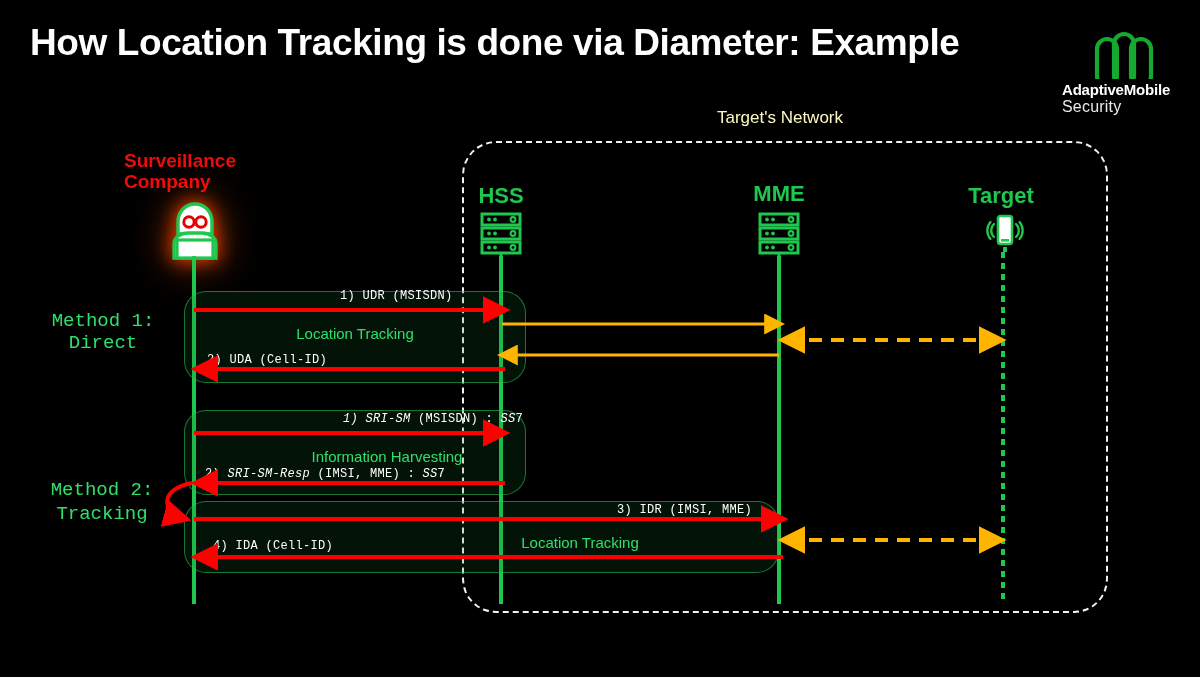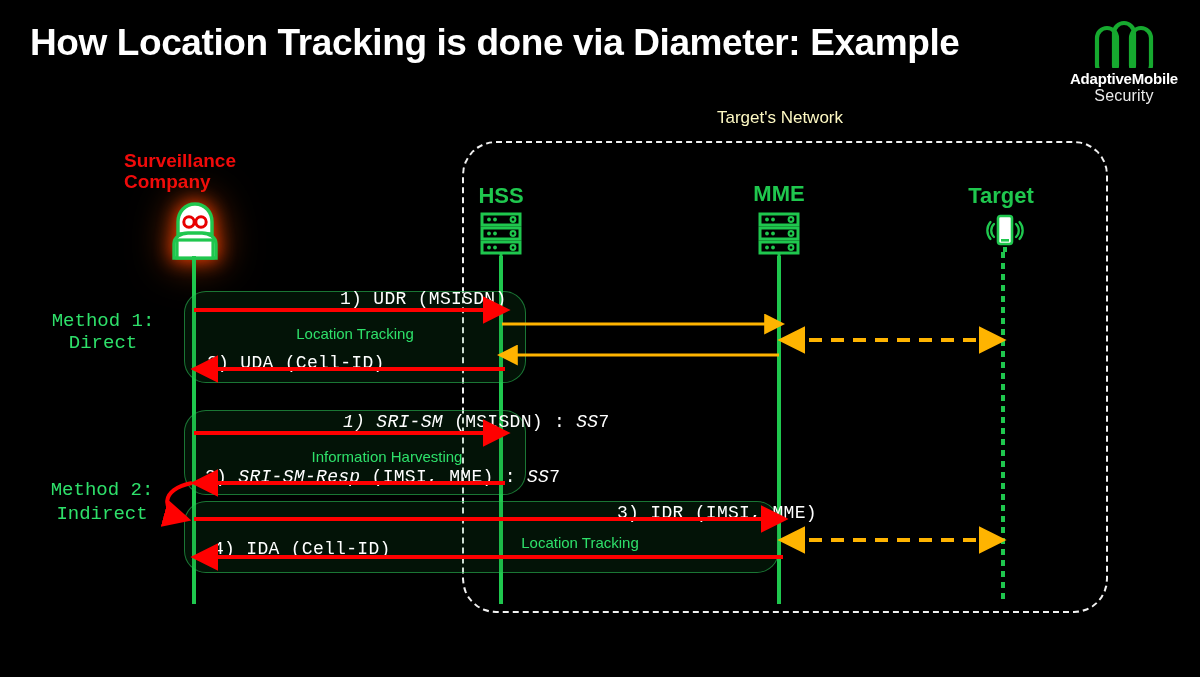--- a/index.html
+++ b/index.html
@@ -5,21 +5,21 @@
   html,body{margin:0;padding:0;background:#000;}
   body{width:1200px;height:677px;overflow:hidden;font-family:"Liberation Sans",sans-serif;}
   #stage{position:relative;width:1200px;height:677px;background:#000;padding-left:40px;}
 
   
   .title{
     position:absolute;left:30px;top:22px;
     font-size:37px;font-weight:bold;color:#ffffff;
     letter-spacing:-0.4px;white-space:nowrap;
   }
-  .logo-wrap{position:absolute;left:1062px;top:14px;width:124px;text-align:center;}
+  .logo-wrap{position:absolute;left:1062px;top:25px;width:124px;text-align:left;}
   .logo-mark{display:block;margin:0 auto;}
   .logo-t1{font-size:15px;font-weight:bold;color:#ffffff;letter-spacing:-0.2px;margin-top:2px;}
   .logo-t2{font-size:16px;color:#e9e9e9;letter-spacing:0.2px;line-height:1.15;}
 
   
   .net-label{
     position:absolute;left:620px;top:108px;width:320px;text-align:center;
     font-size:17px;color:#fef9c3;
   }
   .net-box{
@@ -73,21 +73,21 @@
   .phase-title{
     position:absolute;text-align:center;color:#2ee06a;font-size:15px;white-space:nowrap;
   }
   .pt1{left:184px;top:325px;width:342px;}
   .pt2{left:201px;top:448px;width:372px;}
   .pt3{left:380px;top:534px;width:400px;}
 
   
   .msg{
     position:absolute;font-family:"Liberation Mono",monospace;
-    font-size:18px;color:#ffffff;white-space:nowrap;letter-spacing:0.3px;text-align:center;
+    font-size:12px;color:#ffffff;white-space:nowrap;letter-spacing:0.3px;text-align:center;
   }
   .msg i{font-style:italic;}
   .m-udr{left:340px;top:289px;}
   .m-uda{left:207px;top:353px;}
   .m-sri{left:343px;top:412px;}
   .m-srir{left:205px;top:467px;}
   .m-idr{left:617px;top:503px;}
   .m-ida{left:213px;top:539px;}
 
   
@@ -209,21 +209,21 @@
   <div class="phase round ph2"></div>
   <div class="phase round ph3"></div>
 
   <div class="phase-title pt1">Location Tracking</div>
   <div class="phase-title pt2">Information Harvesting</div>
   <div class="phase-title pt3">Location Tracking</div>
 
   <div class="method-label m1">Method 1: Direct</div>
   <div class="method-label m2">
     <span>Method 2:</span><br>
-    <span>Indirect</span>
+    <span>Tracking</span>
   </div>
 
   <div class="msg m-udr">1) UDR (MSISDN)</div>
   <div class="msg m-uda">2) UDA (Cell-ID)</div>
   <div class="msg m-sri"><i>1) SRI-SM</i> (MSISDN) : <i>SS</i>7</div>
   <div class="msg m-srir">2) <i>SRI-SM-Resp</i> (IMSI, MME) : <i>SS</i>7</div>
   <div class="msg m-idr">3) IDR (IMSI, MME)</div>
   <div class="msg m-ida">4) IDA (Cell-ID)</div>
 
   <svg id="wires" viewBox="0 0 1200 677">

